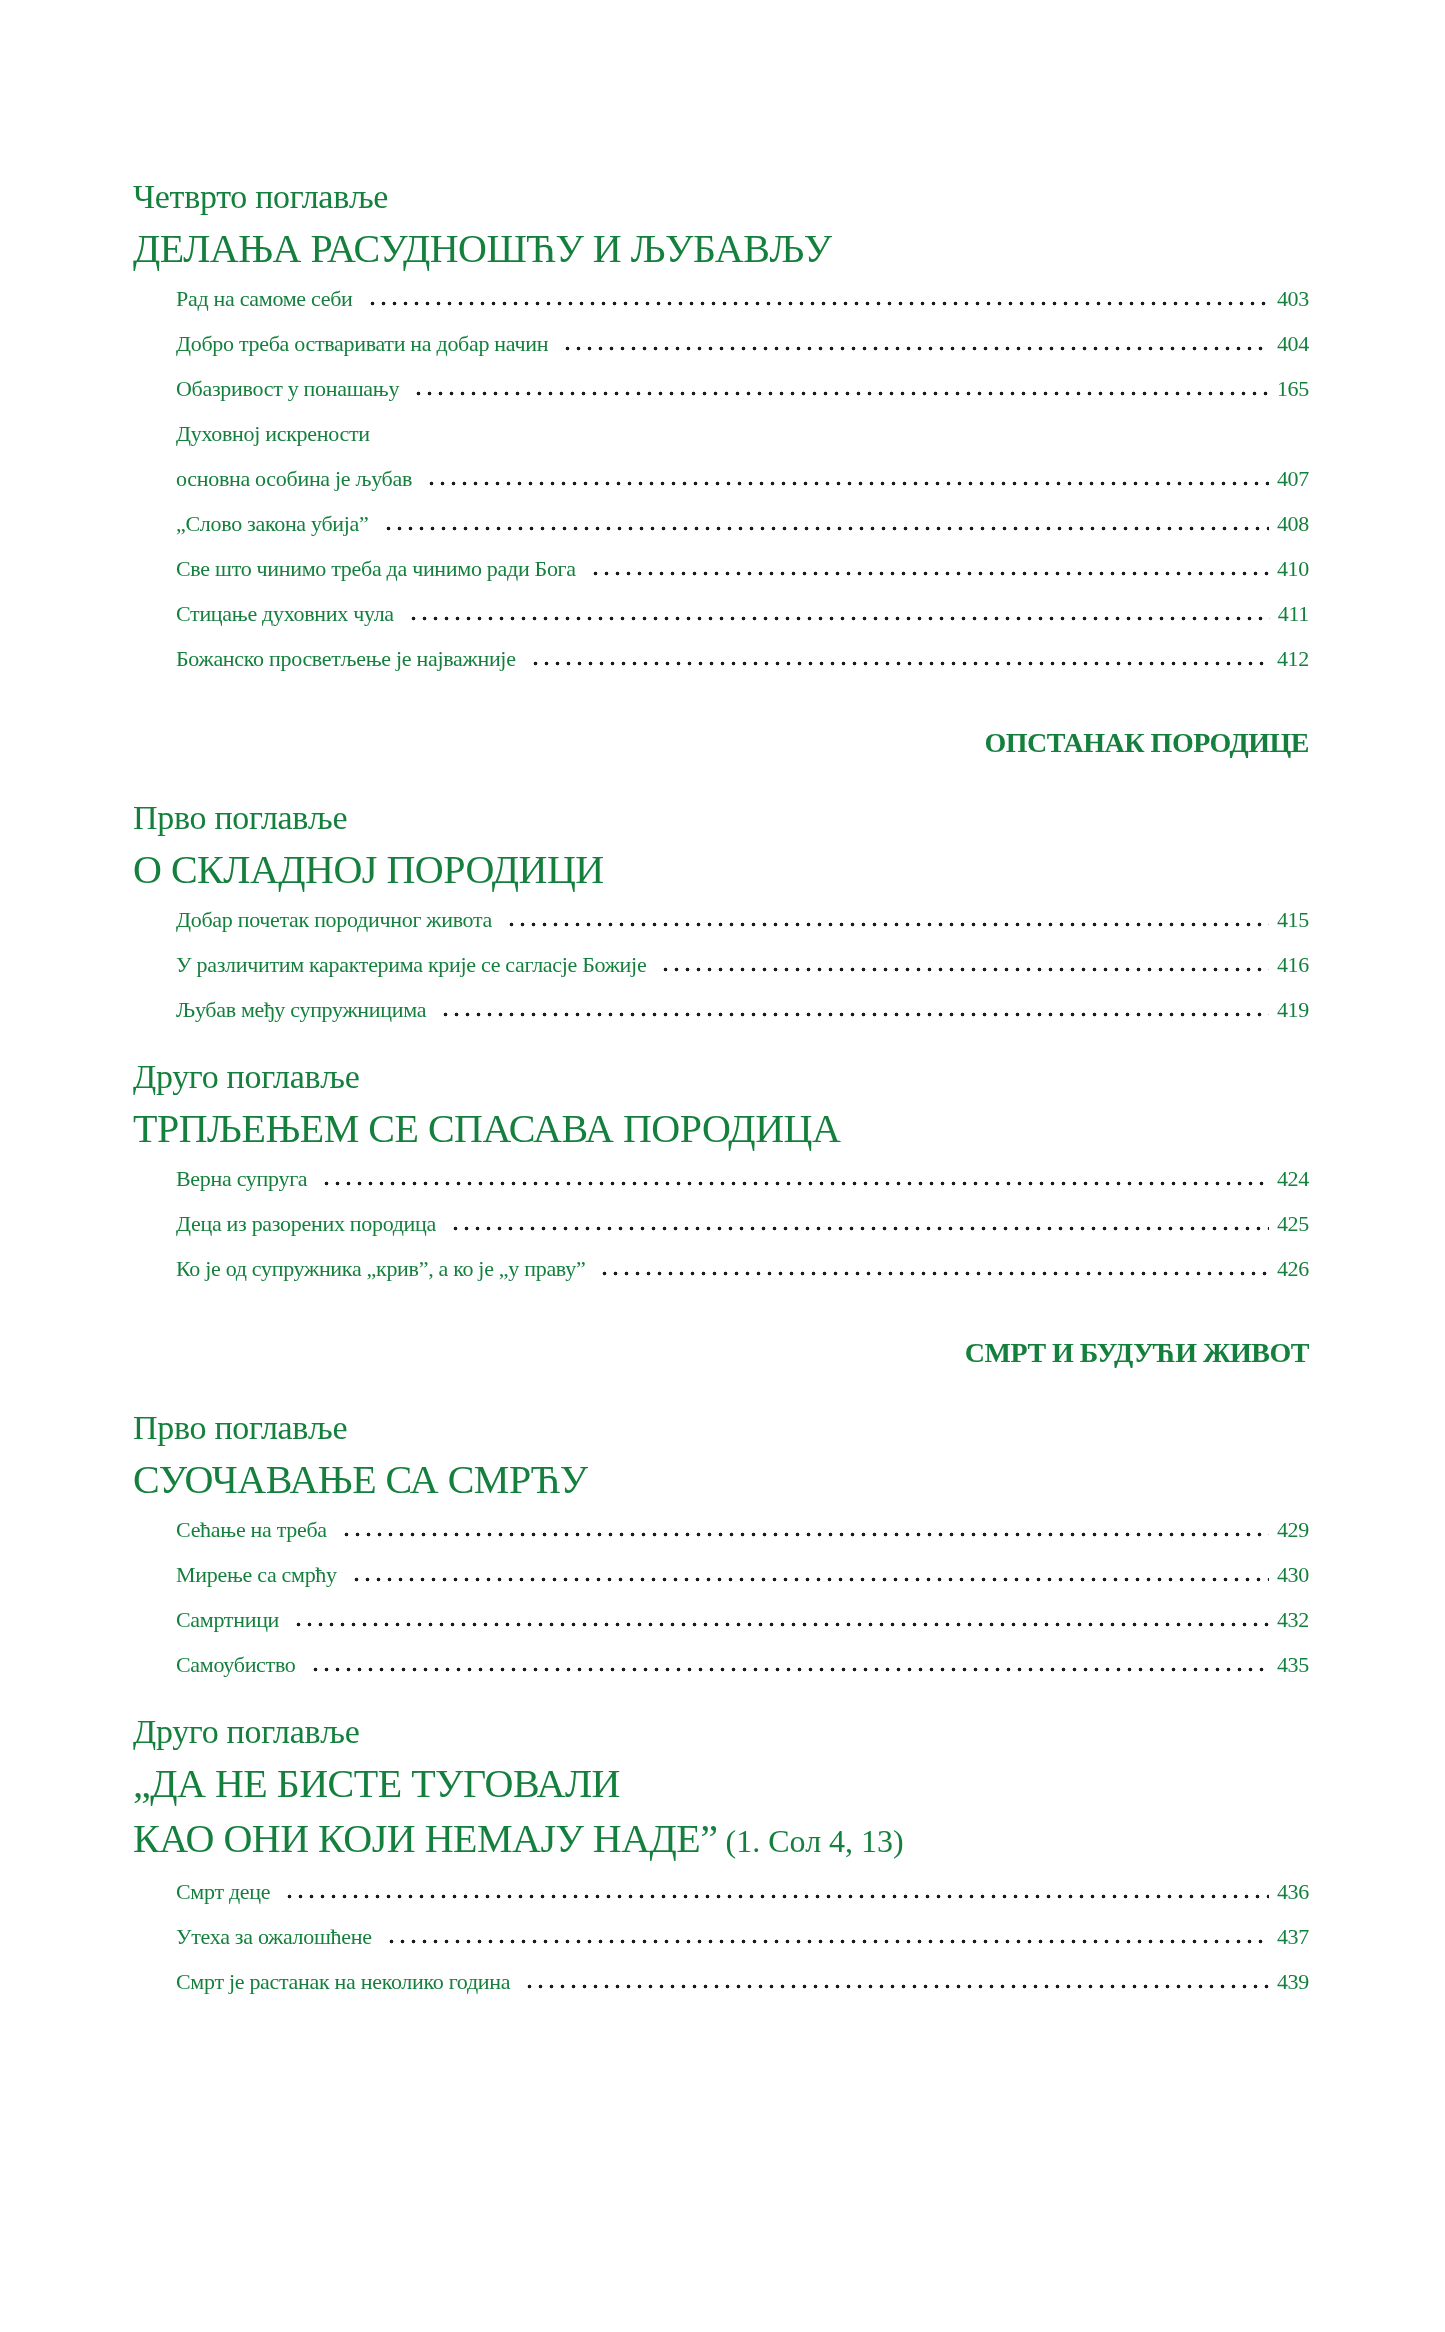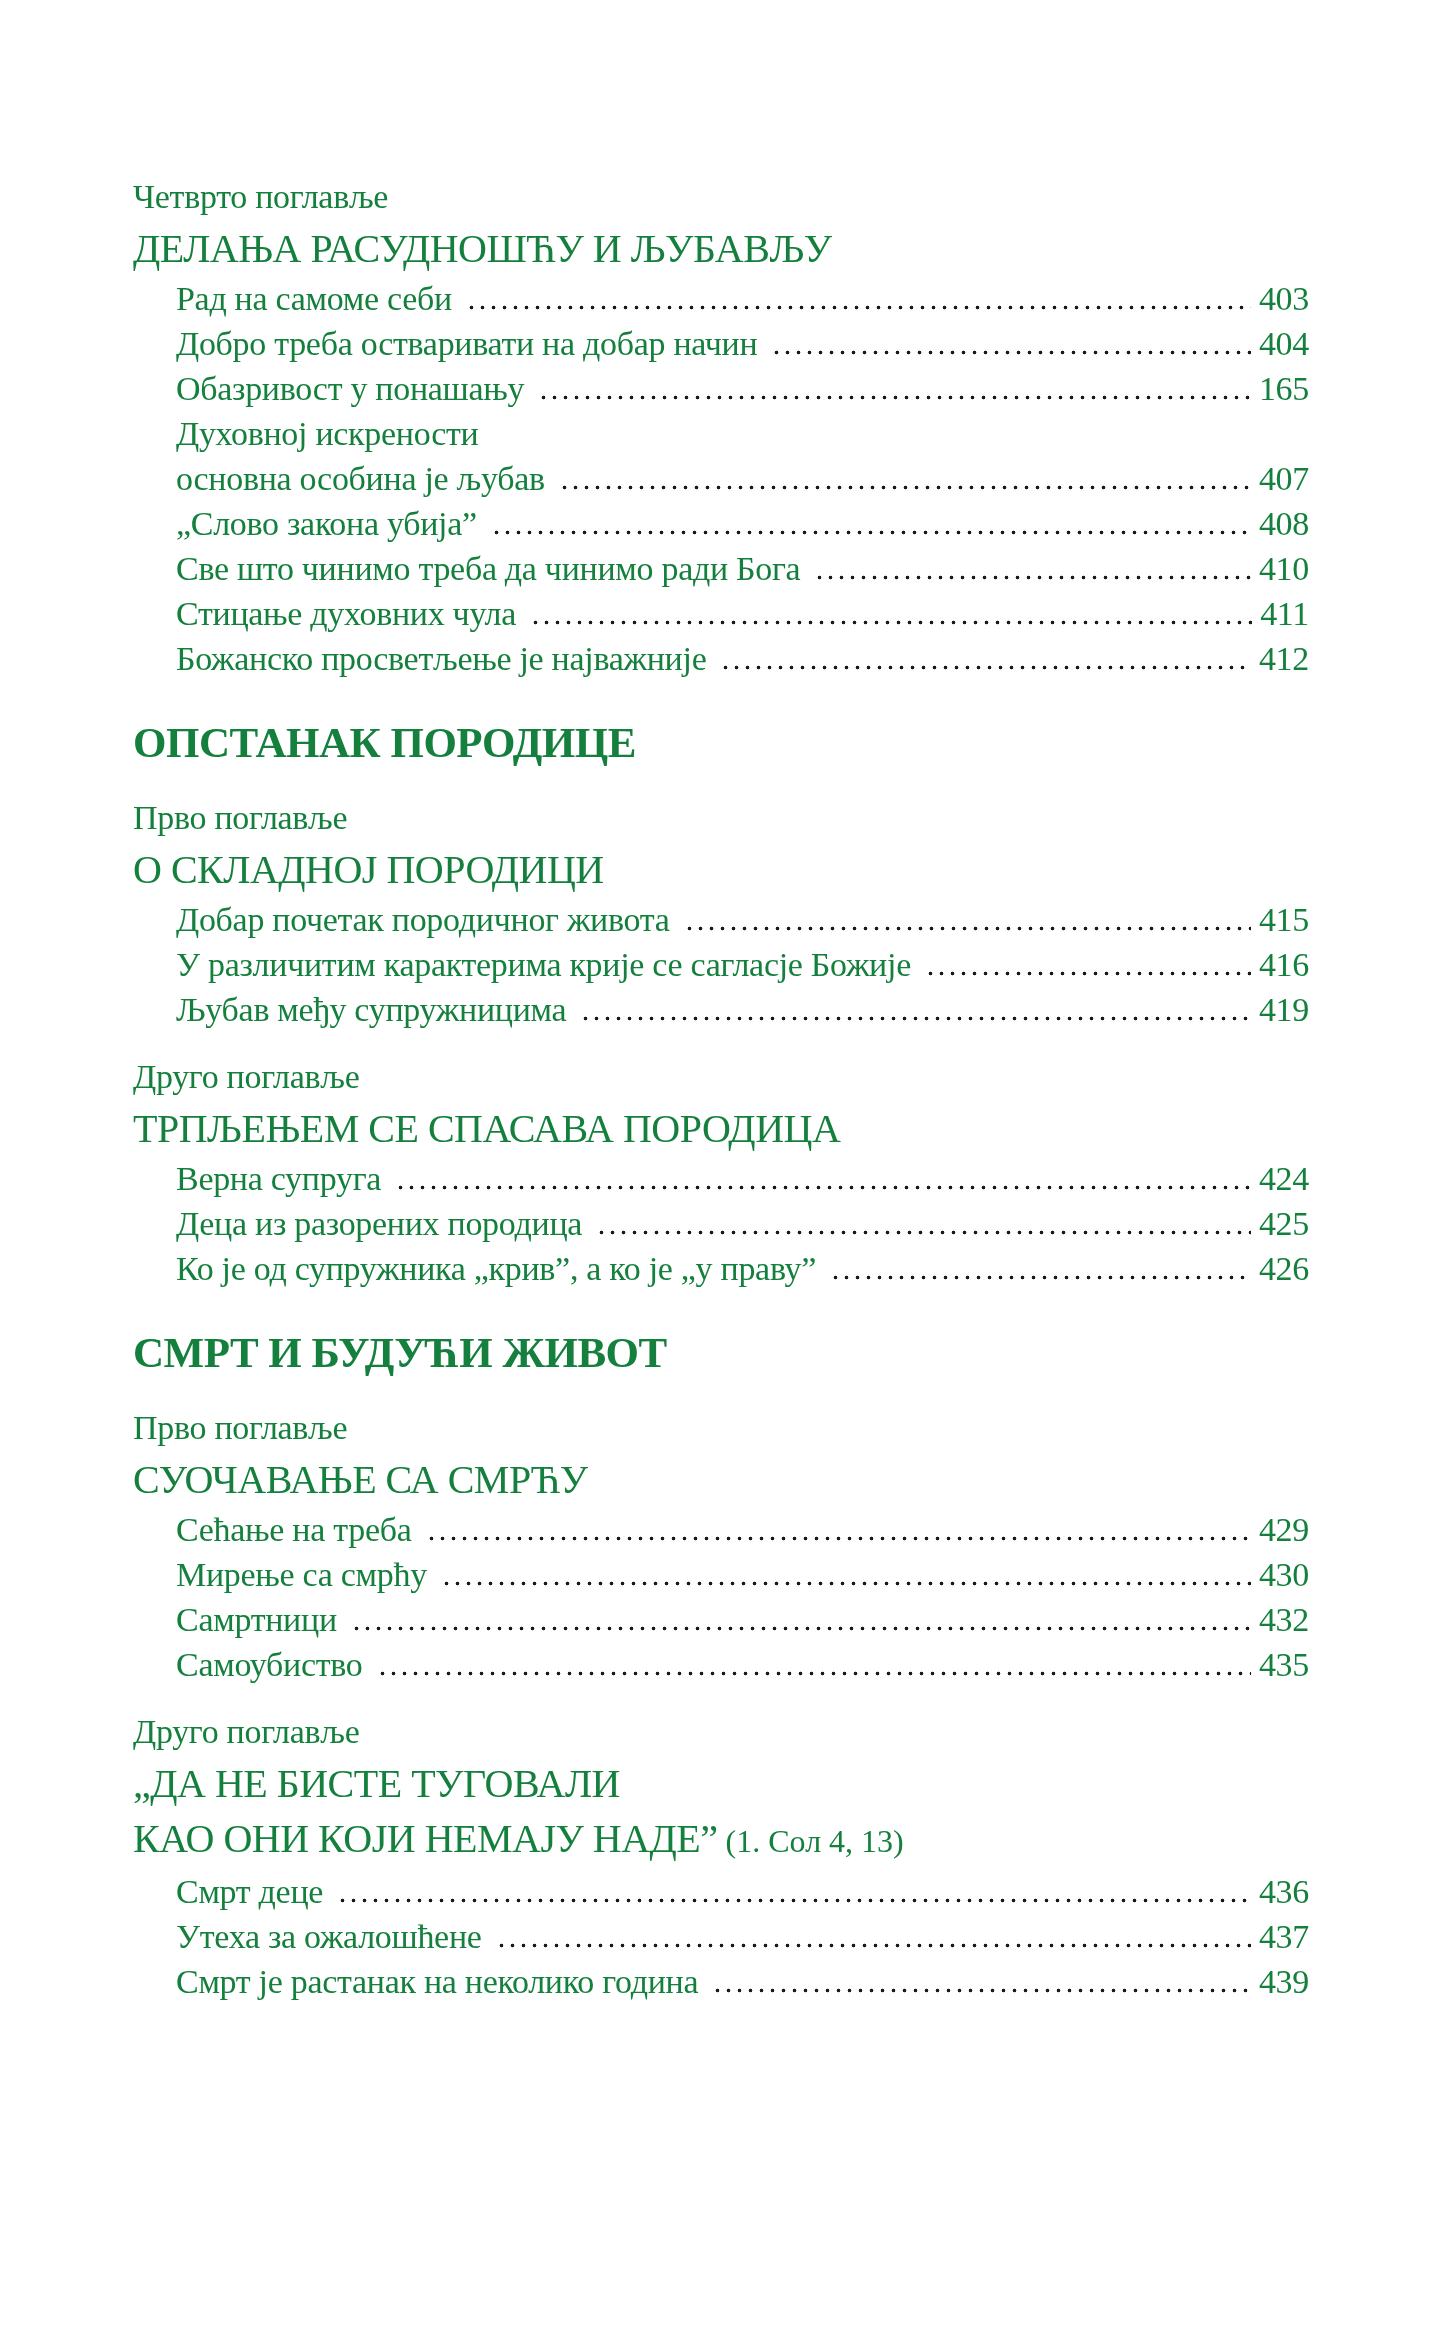--- a/index.html
+++ b/index.html
@@ -34,34 +34,34 @@
     font-size: 40px;
     line-height: 55px;
     letter-spacing: -0.5px;
     white-space: nowrap;
   }
   .chapter-title .ref {
     font-size: 32px;
     letter-spacing: 0;
   }
   .part-title {
-    font-size: 43px;
+    font-size: 28px;
     line-height: 56px;
     font-weight: 700;
-    text-align: left;
+    text-align: right;
     letter-spacing: -0.5px;
     margin-top: 34px;
     margin-bottom: 22px;
     white-space: nowrap;
   }
   .entry {
     display: flex;
     align-items: baseline;
     height: 45px;
-    font-size: 34px;
+    font-size: 22px;
     line-height: 45px;
     letter-spacing: -0.3px;
     padding-left: 43px;
   }
   .entry-title { white-space: nowrap; }
   .leader {
     flex: 1 1 20px;
     min-width: 20px;
     height: 5px;
     margin: 0 8px 0 12px;

